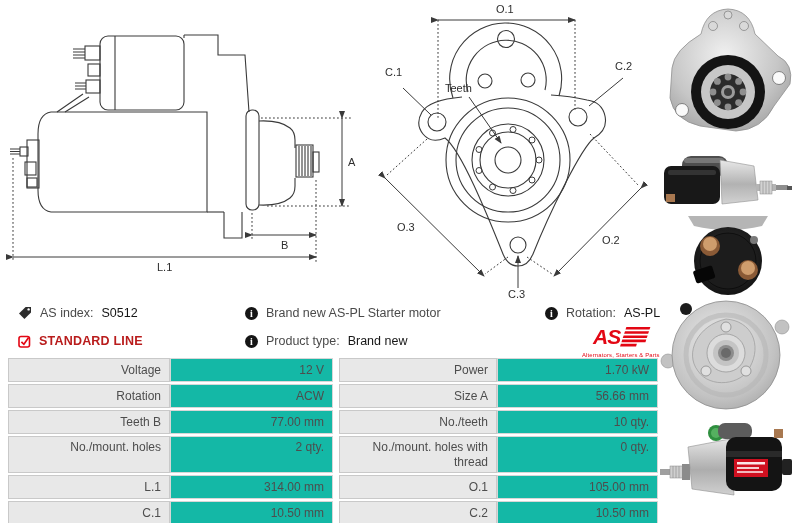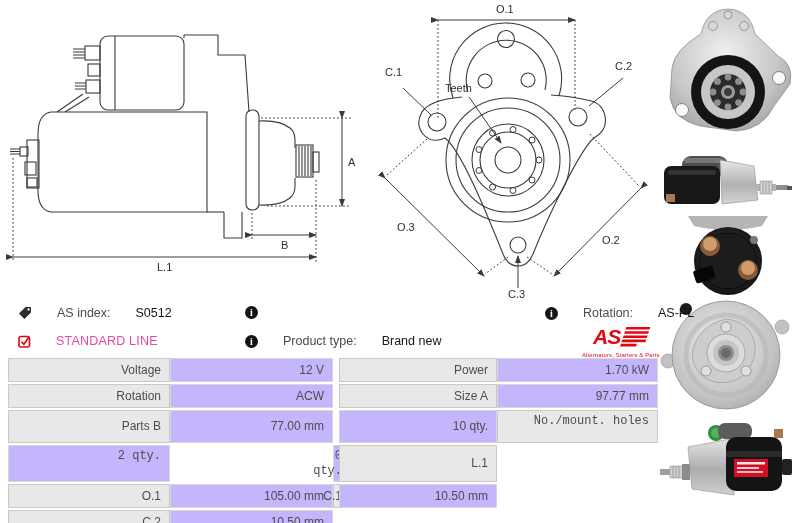--- a/index.html
+++ b/index.html
@@ -1,38 +1,38 @@
 <!DOCTYPE html>
 <html><head>
 <meta charset="utf-8">
 <style>
   html,body{margin:0;padding:0;background:#fff;}
   .page{position:relative;width:800px;height:523px;background:#fff;overflow:hidden;
         font-family:"Liberation Sans",sans-serif;color:#4a4a4a;}
   svg text{font-family:"Liberation Sans",sans-serif;}
   .abs{position:absolute;}
   
-  .info-item{position:absolute;display:flex;align-items:center;gap:25px;font-size:12.5px;color:#4a4a4a;white-space:nowrap;}
+  .info-item{position:absolute;display:flex;align-items:center;gap:8px;font-size:12.5px;color:#4a4a4a;white-space:nowrap;}
   .info-item b{color:#161616;font-weight:normal;}
-  .std-line{color:#ec4899;font-weight:normal;letter-spacing:.2px;}
+  .std-line{color:#b91c1c;font-weight:bold;letter-spacing:.2px;}
   .ico-circle{display:inline-flex;width:13px;height:13px;border-radius:50%;background:#151515;color:#fff;
       font-family:"Liberation Serif",serif;font-weight:bold;font-size:10px;line-height:13px;
       align-items:center;justify-content:center;flex:0 0 auto;}
   
   .logo-wrap{position:absolute;left:582px;top:325px;width:72px;text-align:center;}
   .logo-tagline{font-size:5.9px;color:#e30613;letter-spacing:.15px;margin-top:1px;white-space:nowrap;}
   
   .spec-table{position:absolute;left:8px;top:358px;display:grid;
       grid-template-columns:162px 163px 6px 158px 161px;row-gap:2px;}
   .cell{box-sizing:border-box;border:1px solid #cfcfcf;font-size:12px;color:#4d4d4d;
       display:flex;align-items:center;justify-content:flex-end;text-align:right;
       padding:2px 8px;min-height:24px;line-height:1.25;}
   .cell.label{background:#e8e8e8;border-color:#c9c9c9;}
-  .cell.value{background:#c4b5fd;border-color:#d7d7d7;}
-  .cell.tall{min-height:33px;align-items:flex-start;padding-top:3px;font-family:Liberation Mono, monospace;}
+  .cell.value{background:#14b8a6;border-color:#d7d7d7;}
+  .cell.tall{min-height:33px;align-items:flex-start;padding-top:3px;}
   .gap-col{background:transparent;border:none;}
 </style>
 </head>
 <body>
 
 <div class="page">
 
   <svg class="abs" style="left:5px;top:8px" width="355" height="290" viewBox="0 0 355 290">
     <defs>
       <marker id="arrS" markerWidth="9" markerHeight="8" refX="7" refY="3" orient="auto" markerUnits="userSpaceOnUse">
@@ -267,20 +267,21 @@
     <svg width="14" height="14" viewBox="0 0 14 14">
       <path d="M7.6,1 H13 V6.4 L6.4,13 L1,7.6 Z" fill="#2c2c2c"></path>
       <circle cx="10.6" cy="3.4" r="1.2" fill="#fff"></circle>
     </svg>
     <span>AS index:</span>
     <b>S0512</b>
   </div>
 
   <div class="info-item" style="left:245px;top:306px">
     <span class="ico-circle">i</span>
+    <span>Brand new AS-PL Starter motor</span>
   </div>
 
   <div class="info-item" style="left:545px;top:306px">
     <span class="ico-circle">i</span>
     <span>Rotation:</span>
     <b>AS-PL</b>
   </div>
 
   <div class="info-item" style="left:18px;top:334px">
     <svg width="13" height="13" viewBox="0 0 13 13">
@@ -315,33 +316,36 @@
     <div class="cell label">Voltage</div>
     <div class="cell value">12 V</div>
     <div class="gap-col"></div>
     <div class="cell label">Power</div>
     <div class="cell value">1.70 kW</div>
 
     <div class="cell label">Rotation</div>
     <div class="cell value">ACW</div>
     <div class="gap-col"></div>
     <div class="cell label">Size A</div>
-    <div class="cell value">97.77 mm</div>
-
-    <div class="cell label">Parts B</div>
+    <div class="cell value">56.66 mm</div>
+
+    <div class="cell label">Teeth B</div>
     <div class="cell value">77.00 mm</div>
     <div class="gap-col"></div>
+    <div class="cell label">No./teeth</div>
     <div class="cell value">10 qty.</div>
 
     <div class="cell label tall">No./mount. holes</div>
     <div class="cell value tall">2 qty.</div>
     <div class="gap-col"></div>
+    <div class="cell label tall">No./mount. holes with thread</div>
     <div class="cell value tall">0 qty.</div>
 
     <div class="cell label">L.1</div>
+    <div class="cell value">314.00 mm</div>
     <div class="gap-col"></div>
     <div class="cell label">O.1</div>
     <div class="cell value">105.00 mm</div>
 
     <div class="cell label">C.1</div>
     <div class="cell value">10.50 mm</div>
     <div class="gap-col"></div>
     <div class="cell label">C.2</div>
     <div class="cell value">10.50 mm</div>
   </div>

